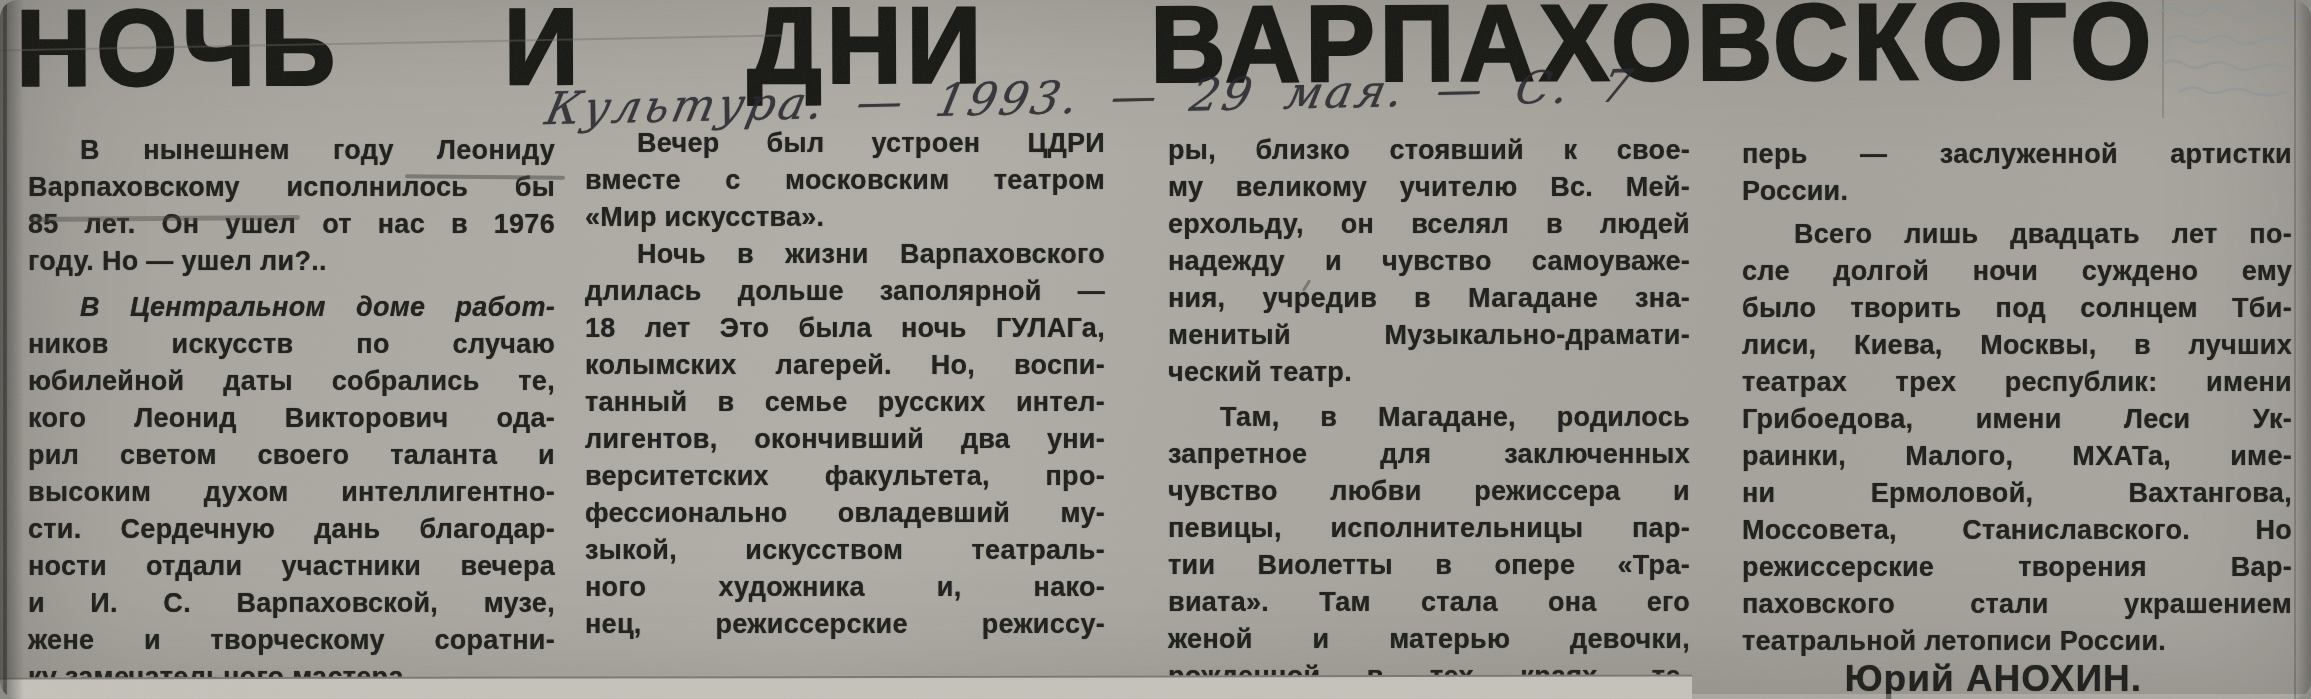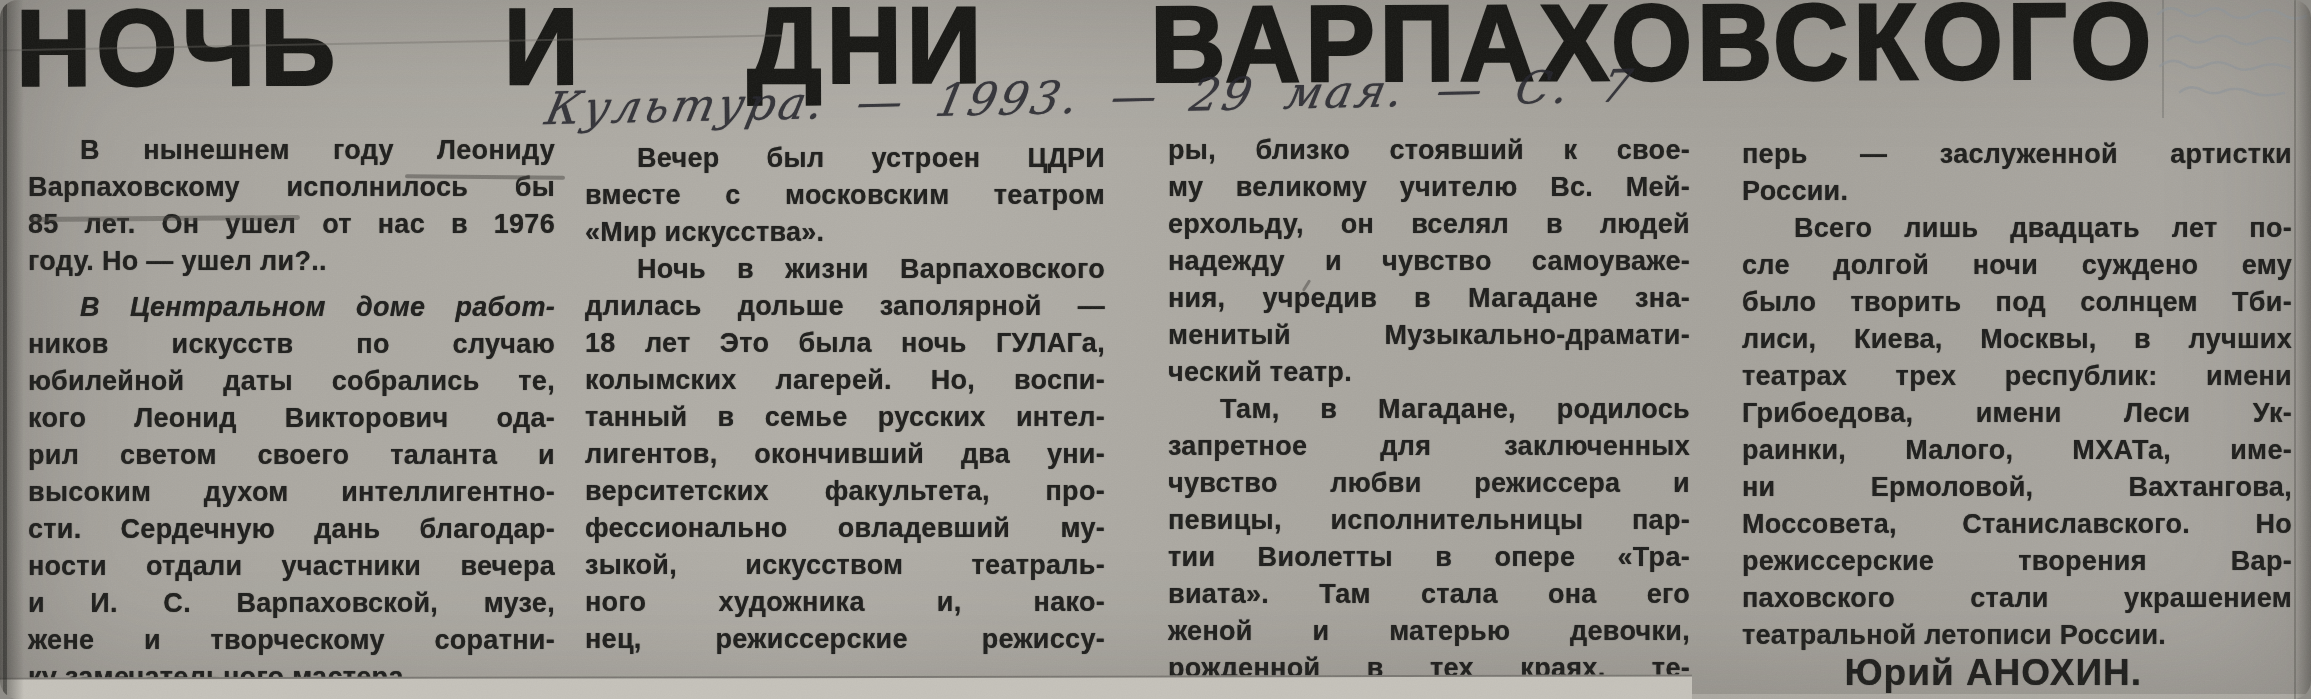--- a/index.html
+++ b/index.html
@@ -24,21 +24,21 @@
              text-shadow:0 0 1px rgba(30,30,40,.6);z-index:6;}
   
   .column{position:absolute;color:#1d1d1b;font-size:27px;font-weight:700;
           line-height:37px;letter-spacing:.3px;z-index:3;}
   .line{text-align:justify;text-align-last:justify;
         text-shadow:0 0 1px rgba(25,25,20,.75);}
   .line.indent{padding-left:52px;}
   .line.last{text-align-last:left;}
   .line.byline{text-align-last:right;padding-right:150px;font-size:37px;letter-spacing:1px;}
   #col1{left:28px;top:132px;width:527px;}
-  #col2{left:585px;top:140px;width:520px;}
+  #col2{left:585px;top:125px;width:520px;}
   #col3{left:1168px;top:132px;width:522px;}
   #col4{left:1742px;top:136px;width:550px;}
   
   .pencil{position:absolute;background:rgba(72,70,66,.5);border-radius:3px;z-index:4;}
   .pencil.a{left:405px;top:175px;width:160px;height:4px;transform:rotate(.6deg);}
   .pencil.b{left:30px;top:216px;width:270px;height:5px;transform:rotate(-.4deg);opacity:.85;}
   .pencil.c{left:1300px;top:284px;width:13px;height:3px;transform:rotate(-58deg);}
   
   .edge-left{position:absolute;left:0;top:0;width:24px;height:699px;z-index:5;
              background:linear-gradient(90deg, rgba(40,39,36,.55), rgba(40,39,36,0));}
@@ -112,33 +112,33 @@
       <div class="line">нец, режиссерские режиссу-</div>
     </div>
   <div class="column" id="col3">
       <div class="line">ры, близко стоявший к свое-</div>
       <div class="line">му великому учителю Вс. Мей-</div>
       <div class="line">ерхольду, он вселял в людей</div>
       <div class="line">надежду и чувство самоуваже-</div>
       <div class="line">ния, учредив в Магадане зна-</div>
       <div class="line">менитый Музыкально-драмати-</div>
       <div class="line last">ческий театр.</div>
-      <div class="line indent" style="">Там, в Магадане, родилось</div>
+      <div class="line indent" style="margin-top: 8px;">Там, в Магадане, родилось</div>
       <div class="line">запретное для заключенных</div>
       <div class="line">чувство любви режиссера и</div>
       <div class="line">певицы, исполнительницы пар-</div>
       <div class="line">тии Виолетты в опере «Тра-</div>
       <div class="line">виата». Там стала она его</div>
       <div class="line">женой и матерью девочки,</div>
       <div class="line">рожденной в тех краях, те-</div>
     </div>
   <div class="column" id="col4">
       <div class="line">перь — заслуженной артистки</div>
       <div class="line last">России.</div>
-      <div class="line indent" style="">Всего лишь двадцать лет по-</div>
+      <div class="line indent" style="margin-top: 6px;">Всего лишь двадцать лет по-</div>
       <div class="line">сле долгой ночи суждено ему</div>
       <div class="line">было творить под солнцем Тби-</div>
       <div class="line">лиси, Киева, Москвы, в лучших</div>
       <div class="line">театрах трех республик: имени</div>
       <div class="line">Грибоедова, имени Леси Ук-</div>
       <div class="line">раинки, Малого, МХАТа, име-</div>
       <div class="line">ни Ермоловой, Вахтангова,</div>
       <div class="line">Моссовета, Станиславского. Но</div>
       <div class="line">режиссерские творения Вар-</div>
       <div class="line">паховского стали украшением</div>

